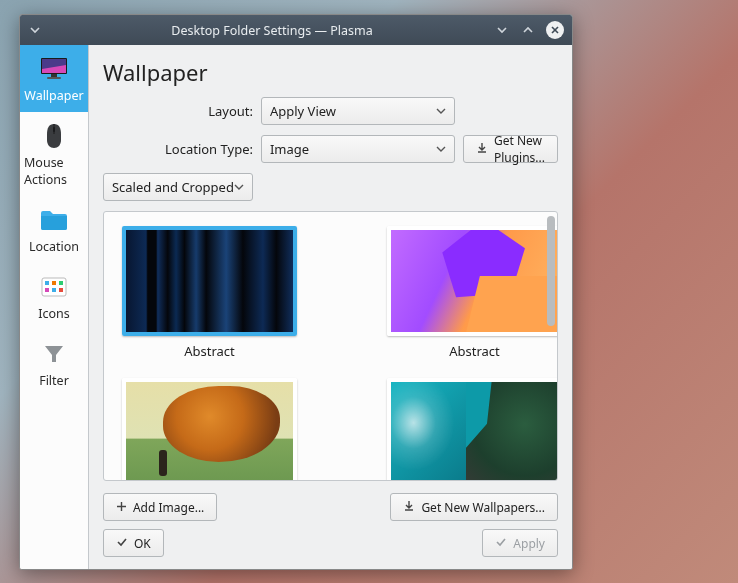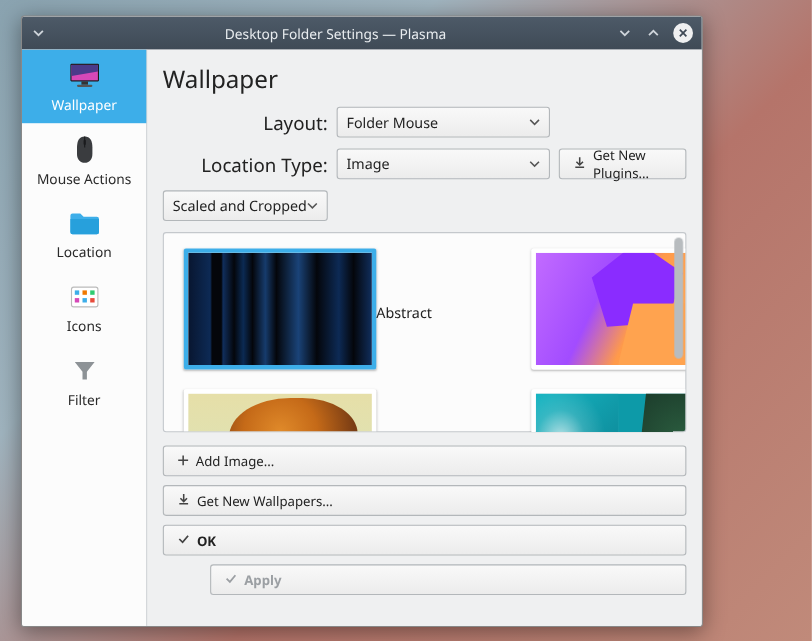--- a/index.html
+++ b/index.html
@@ -5,21 +5,21 @@
   * { box-sizing: border-box; margin: 0; padding: 0; font-family: "Noto Sans", "Segoe UI", Arial, sans-serif; }
   body {
     width: 738px; height: 583px;
     background: linear-gradient(135deg, #8aa3b0 0%, #a0b4bf 30%, #b5746a 60%, #c08a7a 100%);
     overflow: hidden;
     position: relative;
   }
   .window {
     position: absolute;
     left: 19px; top: 14px;
-    width: 620px; height: 556px;
+    width: 554px; height: 556px;
     background: #eff0f1;
     border: 1px solid #888;
     border-radius: 3px;
     box-shadow: 0 4px 20px rgba(0,0,0,0.4);
     display: flex;
     flex-direction: column;
     overflow: hidden;
   }
   
   .titlebar {
@@ -104,21 +104,21 @@
   .form {
     display: grid;
     grid-template-columns: 150px 194px auto;
     row-gap: 10px;
     column-gap: 8px;
     padding: 0 14px 10px 14px;
     align-items: center;
   }
   .form-label {
     text-align: right;
-    font-size: 17px;
+    font-size: 13px;
     color: #222;
   }
   .combo {
     height: 28px;
     background: linear-gradient(to bottom, #f9f9f9, #ececec);
     border: 1px solid #b3b7ba;
     border-radius: 3px;
     display: flex;
     align-items: center;
     padding: 0 8px;
@@ -164,21 +164,21 @@
     inset: 0;
     padding: 14px 18px 0 18px;
     display: grid;
     grid-template-columns: 1fr 1fr;
     column-gap: 90px;
     row-gap: 18px;
     overflow-y: hidden;
   }
   .thumb-card {
     display: flex;
-    flex-direction: row;
+    flex-direction: column;
     align-items: center;
   }
   .thumb {
     width: 175px; height: 110px;
     border: 4px solid #fff;
     box-shadow: 0 1px 2px rgba(0,0,0,0.25);
     border-radius: 2px;
     overflow: hidden;
   }
   .thumb.selected {
@@ -200,23 +200,22 @@
     height: 110px;
     background: #b8bcbf;
     border-radius: 4px;
   }
   
   .btnrow {
     display: flex;
     justify-content: space-between;
     gap: 8px;
     padding: 4px 14px;
-    flex-direction: column;
-  }
-  .btnrow.second { padding-bottom: 28px; font-weight: bold; }
+  }
+  .btnrow.second { padding-bottom: 12px; }
   
   .art-abstract1 {
     width:100%; height:100%;
     background: linear-gradient(90deg,#081630 0%,#0d2a55 12%,#04060b 13%,#04060b 18%,#102e5c 19%,#04060b 25%,#0b2a53 30%,#04060b 35%,#163b6c 42%,#04060b 48%,#1a4378 60%,#04060b 70%,#0d2a55 82%,#04060b 90%,#102e5c 100%);
   }
   .art-abstract2 {
     width:100%; height:100%;
     position:relative;
     background: linear-gradient(115deg,#c26bff 0%,#a24cff 35%,#ff9a4a 55%,#ffb763 100%);
     overflow:hidden;
@@ -360,21 +359,21 @@
     </div>
 
     <div class="main">
 
       <div class="heading">Wallpaper</div>
 
       <div class="form">
 
         <div class="form-label">Layout:</div>
         <div class="combo">
-          <span>Folder Mouse</span>
+          <span>Apply View</span>
           <span class="chev">
             <svg width="10" height="10" viewBox="0 0 10 10">
                 <polyline points="1,3 5,7 9,3" fill="none" stroke="currentColor" stroke-width="1.4"></polyline>
               </svg>
           </span>
         </div>
         <div></div>
 
         <div class="form-label">Location Type:</div>
         <div class="combo">

